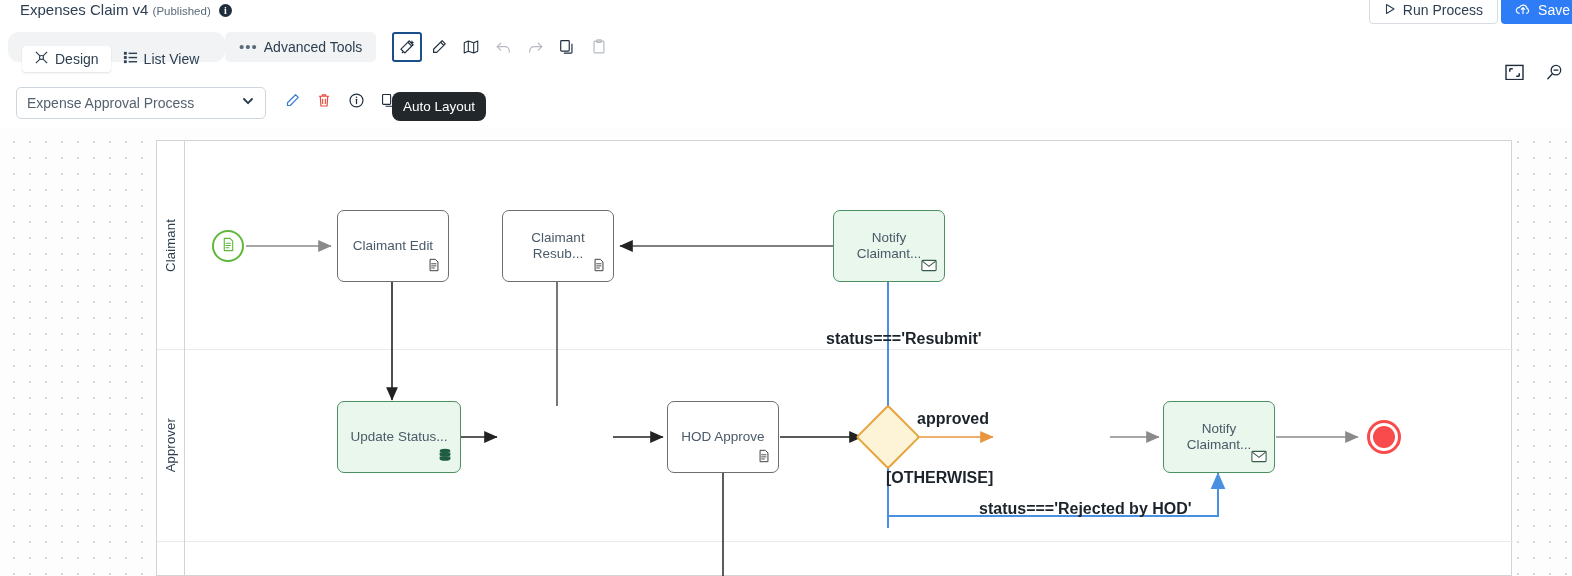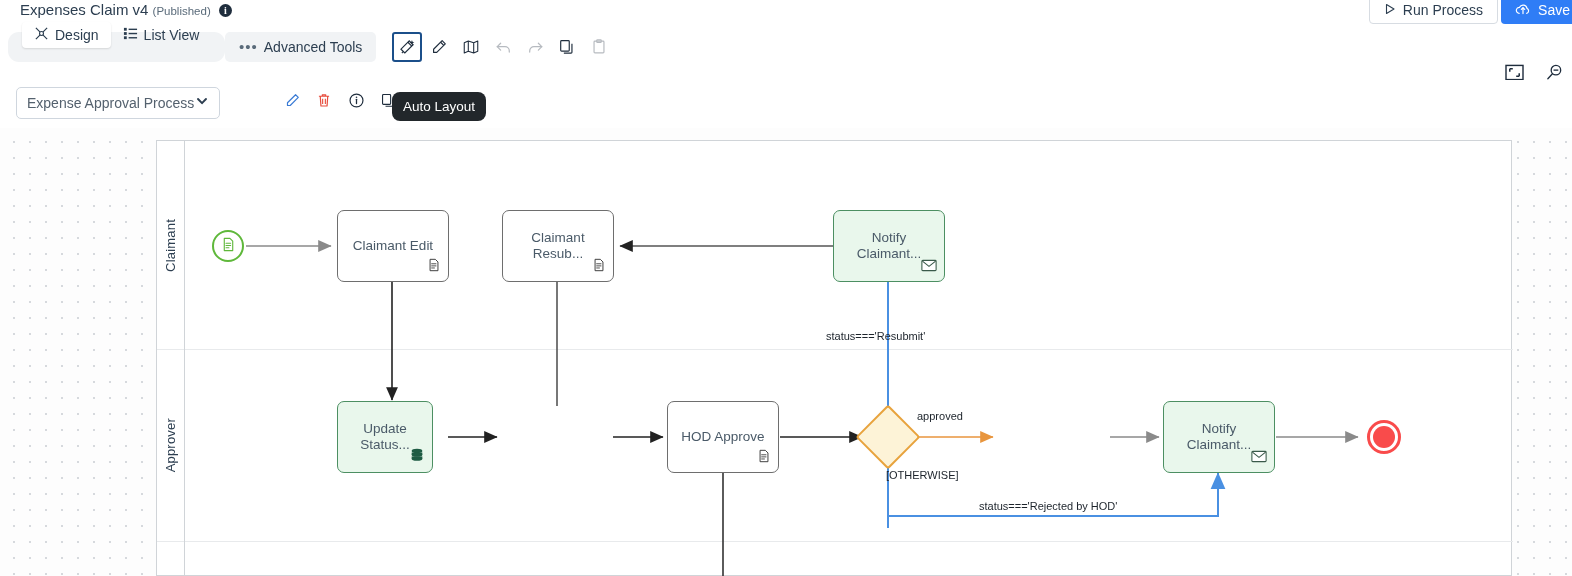--- a/index.html
+++ b/index.html
@@ -31,21 +31,21 @@
     position:absolute; right:0px; top:-4px; height:28px; padding:0 14px;
     border:none; border-radius:4px; background:#2f7df6; color:#fff;
     display:flex; align-items:center; gap:7px;
     font-size:14px; cursor:pointer;
   }
 
   
   .tabrow { position:absolute; left:0; top:28px; width:1572px; height:40px; }
   .tabgroup {
     position:absolute; left:8px; top:4px; height:30px;
-    background:#f1f3f5; border-radius:11px; display:flex; align-items:flex-end; padding:14px;
+    background:#f1f3f5; border-radius:11px; display:flex; align-items:flex-start; padding:14px;
   }
   .tab { height:26px; padding:0 12px; display:flex; align-items:center; gap:6px;
          font-size:14px; color:#2c3e50; border-radius:4px; cursor:pointer; white-space:nowrap; }
   .tab.active { background:#fff; box-shadow:0 1px 2px rgba(0,0,0,.12); }
   .advgroup {
     position:absolute; left:225px; top:4px; height:30px;
     background:#f1f3f5; border-radius:5px; display:flex; align-items:center; padding:2px;
   }
 
   .toolicons { position:absolute; left:392px; top:3px; height:32px; display:flex; align-items:center; gap:2px; }
@@ -57,21 +57,21 @@
   .rc { width:20px; height:20px; display:flex; align-items:center; justify-content:center; cursor:pointer; }
 
   .tooltip {
     position:absolute; left:392px; top:64px; background:#22272b; color:#fff;
     font-size:13.5px; padding:7px 11px; border-radius:8px; white-space:nowrap; z-index:40;
   }
 
   
   .subbar { position:absolute; left:0; top:80px; width:1572px; height:48px; background:#fff; z-index:20; }
   .select-box {
-    position:absolute; left:16px; top:7px; width:204px; height:32px;
+    position:absolute; left:16px; top:7px; width:250px; height:32px;
     border:1px solid #cfd6de; border-radius:5px; background:#fff;
     display:flex; align-items:center; padding:0 10px; cursor:pointer;
   }
   .select-box .val { font-size:14px; color:#54616e; flex:1; }
   .subicons { position:absolute; left:282px; top:10px; display:flex; align-items:center; gap:12px; }
   .sicon { width:20px; height:20px; display:flex; align-items:center; justify-content:center; cursor:pointer; }
 
   
   .canvas {
     position:absolute; left:0; top:128px; width:1572px; height:448px;
@@ -106,21 +106,21 @@
   }
   .endev {
     width:34px; height:34px; border-radius:50%;
     border:3px solid #f94b4b; background:#fff;
     display:flex; align-items:center; justify-content:center;
   }
   .endev .fill { width:22px; height:22px; border-radius:50%; background:#f94b4b; }
 
   .gateway { width:46px; height:46px; background:#fdf3d7; border:2px solid #e8a33d; transform:rotate(45deg); border-radius:3px; }
 
-  .edge-label { position:absolute; font-size:11px; color:#1c232b; white-space:nowrap; }
+  .edge-label { position:absolute; font-size:16px; color:#1c232b; white-space:nowrap;font-weight:bold; }
   svg.flowlayer { position:absolute; left:0; top:0; width:1572px; height:448px; pointer-events:none; }
 </style>
 </head>
 <body>
 
 <div id="app">
 
   <div class="titlebar">
     <div class="doc-title">
       <span>Expenses Claim v4</span>
@@ -382,21 +382,21 @@
     <div class="node task green" style="left:833px;top:82px;width:112px;height:72px;">
       <span class="tlabel">Notify Claimant...</span>
       <span class="ticon-br">
         <svg width="16" height="13" viewBox="0 0 18 14">
           <rect x="1" y="1.2" width="16" height="11.6" rx="1" fill="#fff" stroke="#3a5a4a" stroke-width="1.2"></rect>
           <path d="M1.6 2 9 8 16.4 2" fill="none" stroke="#3a5a4a" stroke-width="1.2"></path>
         </svg>
       </span>
     </div>
 
-    <div class="node task green" style="left:337px;top:273px;width:96px;height:72px;">
+    <div class="node task green" style="left:337px;top:273px;width:124px;height:72px;">
       <span class="tlabel">Update Status...</span>
       <span class="ticon-br">
         <svg width="16" height="16" viewBox="0 0 18 18">
           <ellipse cx="9" cy="4.4" rx="6" ry="2.3" fill="#1f5c44"></ellipse>
           <rect x="3" y="6.2" width="12" height="2.6" fill="#1f5c44"></rect>
           <ellipse cx="9" cy="8.8" rx="6" ry="2.3" fill="#1f5c44"></ellipse>
           <rect x="3" y="10.6" width="12" height="2.6" fill="#1f5c44"></rect>
           <ellipse cx="9" cy="13.2" rx="6" ry="2.3" fill="#1f5c44"></ellipse>
         </svg>
       </span>

